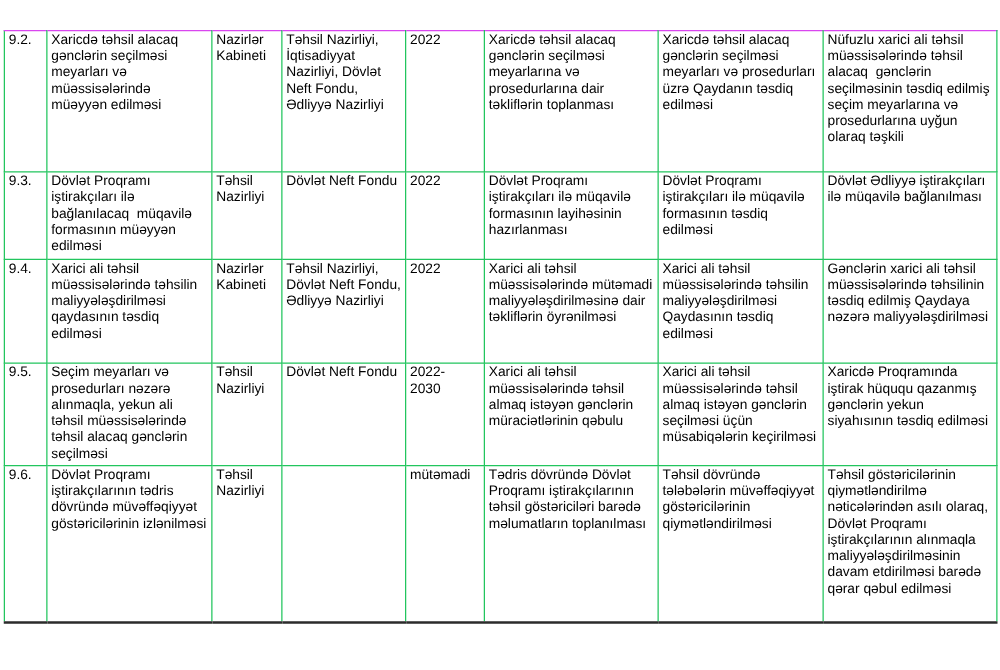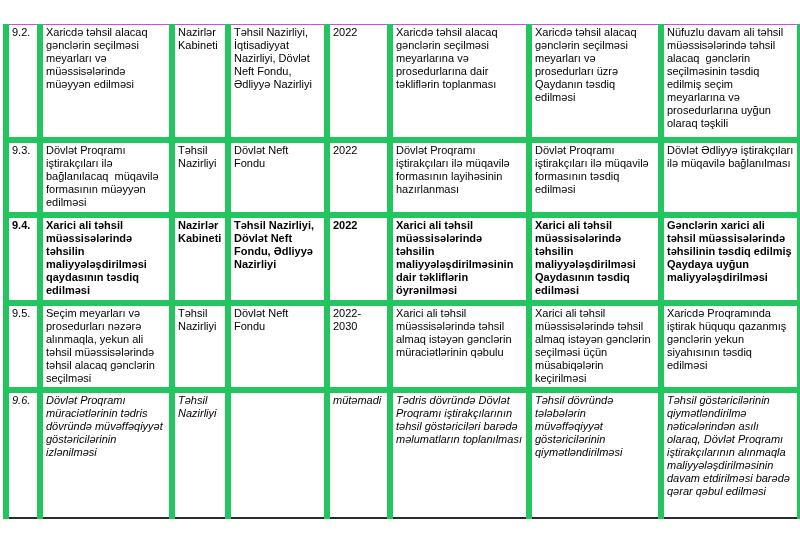--- a/index.html
+++ b/index.html
@@ -15,39 +15,39 @@
     color: #000;
     background: #ffffff;
   }
   table.plan {
     border-collapse: collapse;
     table-layout: fixed;
     width: 794px;
     margin: 24px 0 0 3px;
   }
   table.plan td {
-    border: 6px solid #22c55e;
+    border: 1px solid #22c55e;
     vertical-align: top;
     text-align: left;
     padding: 1px 3px 2px 3px;
     font-size: 11px;
     line-height: 13px;
     white-space: pre-wrap;
     word-wrap: break-word;
   }
   
   table.plan tr:first-child td { border-top: 1px solid #d946ef; }
   
   table.plan tr:last-child td { border-bottom: 2px solid #2b2b2b; }
   
   table.plan tr:nth-child(1) td { height: 109px; }
   table.plan tr:nth-child(2) td { height: 66px; }
-  table.plan tr:nth-child(3) td { height: 79px; font-weight: bold; }
+  table.plan tr:nth-child(3) td { height: 79px; }
   table.plan tr:nth-child(4) td { height: 67px; margin-top: 28px; }
-  table.plan tr:nth-child(5) td { height: 121px; font-style: italic; }
+  table.plan tr:nth-child(5) td { height: 121px; }
   
   col.c1 { width: 34px; }
   col.c2 { width: 132px; }
   col.c3 { width: 56px; }
   col.c4 { width: 99px; }
   col.c5 { width: 63px; }
   col.c6 { width: 139px; }
   col.c7 { width: 132px; }
   col.c8 { width: 139px; }
 </style>
@@ -68,56 +68,56 @@
     </colgroup>
     <tbody>
       <tr>
         <td>9.2.</td>
         <td>Xaricdə təhsil alacaq gənclərin seçilməsi meyarları və müəssisələrində müəyyən edilməsi</td>
         <td>Nazirlər Kabineti</td>
         <td>Təhsil Nazirliyi, İqtisadiyyat Nazirliyi, Dövlət Neft Fondu, Ədliyyə Nazirliyi</td>
         <td>2022</td>
         <td>Xaricdə təhsil alacaq gənclərin seçilməsi meyarlarına və prosedurlarına dair təkliflərin toplanması</td>
         <td>Xaricdə təhsil alacaq gənclərin seçilməsi meyarları və prosedurları üzrə Qaydanın təsdiq edilməsi</td>
-        <td>Nüfuzlu davam ali təhsil müəssisələrində təhsil alacaq  gənclərin seçilməsinin təsdiq edilmiş seçim meyarlarına və prosedurlarına uyğun olaraq təşkili</td>
+        <td>Nüfuzlu xarici ali təhsil müəssisələrində təhsil alacaq  gənclərin seçilməsinin təsdiq edilmiş seçim meyarlarına və prosedurlarına uyğun olaraq təşkili</td>
       </tr>
       <tr>
         <td>9.3.</td>
         <td>Dövlət Proqramı iştirakçıları ilə bağlanılacaq  müqavilə formasının müəyyən edilməsi</td>
         <td>Təhsil Nazirliyi</td>
         <td>Dövlət Neft Fondu</td>
         <td>2022</td>
         <td>Dövlət Proqramı iştirakçıları ilə müqavilə formasının layihəsinin hazırlanması</td>
         <td>Dövlət Proqramı iştirakçıları ilə müqavilə formasının təsdiq edilməsi</td>
         <td>Dövlət Ədliyyə iştirakçıları ilə müqavilə bağlanılması</td>
       </tr>
       <tr>
         <td>9.4.</td>
         <td>Xarici ali təhsil müəssisələrində təhsilin maliyyələşdirilməsi qaydasının təsdiq edilməsi</td>
         <td>Nazirlər Kabineti</td>
         <td>Təhsil Nazirliyi, Dövlət Neft Fondu, Ədliyyə Nazirliyi</td>
         <td>2022</td>
-        <td>Xarici ali təhsil müəssisələrində təhsilin maliyyələşdirilməsinin dair təkliflərin öyrənilməsi</td>
+        <td>Xarici ali təhsil müəssisələrində mütəmadi maliyyələşdirilməsinə dair təkliflərin öyrənilməsi</td>
         <td>Xarici ali təhsil müəssisələrində təhsilin maliyyələşdirilməsi Qaydasının təsdiq edilməsi</td>
-        <td>Gənclərin xarici ali təhsil müəssisələrində təhsilinin təsdiq edilmiş Qaydaya uyğun maliyyələşdirilməsi</td>
+        <td>Gənclərin xarici ali təhsil müəssisələrində təhsilinin təsdiq edilmiş Qaydaya nəzərə maliyyələşdirilməsi</td>
       </tr>
       <tr>
         <td>9.5.</td>
         <td>Seçim meyarları və prosedurları nəzərə alınmaqla, yekun ali təhsil müəssisələrində təhsil alacaq gənclərin seçilməsi</td>
         <td>Təhsil Nazirliyi</td>
         <td>Dövlət Neft Fondu</td>
         <td>2022-
 2030</td>
         <td>Xarici ali təhsil müəssisələrində təhsil almaq istəyən gənclərin müraciətlərinin qəbulu</td>
         <td>Xarici ali təhsil müəssisələrində təhsil almaq istəyən gənclərin seçilməsi üçün müsabiqələrin keçirilməsi</td>
         <td>Xaricdə Proqramında iştirak hüququ qazanmış gənclərin yekun siyahısının təsdiq edilməsi</td>
       </tr>
       <tr>
         <td>9.6.</td>
-        <td>Dövlət Proqramı müraciətlərinin tədris dövründə müvəffəqiyyət göstəricilərinin izlənilməsi</td>
+        <td>Dövlət Proqramı iştirakçılarının tədris dövründə müvəffəqiyyət göstəricilərinin izlənilməsi</td>
         <td>Təhsil Nazirliyi</td>
         <td></td>
         <td>mütəmadi</td>
         <td>Tədris dövründə Dövlət Proqramı iştirakçılarının təhsil göstəriciləri barədə məlumatların toplanılması</td>
         <td>Təhsil dövründə tələbələrin müvəffəqiyyət göstəricilərinin qiymətləndirilməsi</td>
         <td>Təhsil göstəricilərinin qiymətləndirilmə nəticələrindən asılı olaraq, Dövlət Proqramı iştirakçılarının alınmaqla maliyyələşdirilməsinin davam etdirilməsi barədə qərar qəbul edilməsi</td>
       </tr>
     </tbody>
   </table>
 </div>

